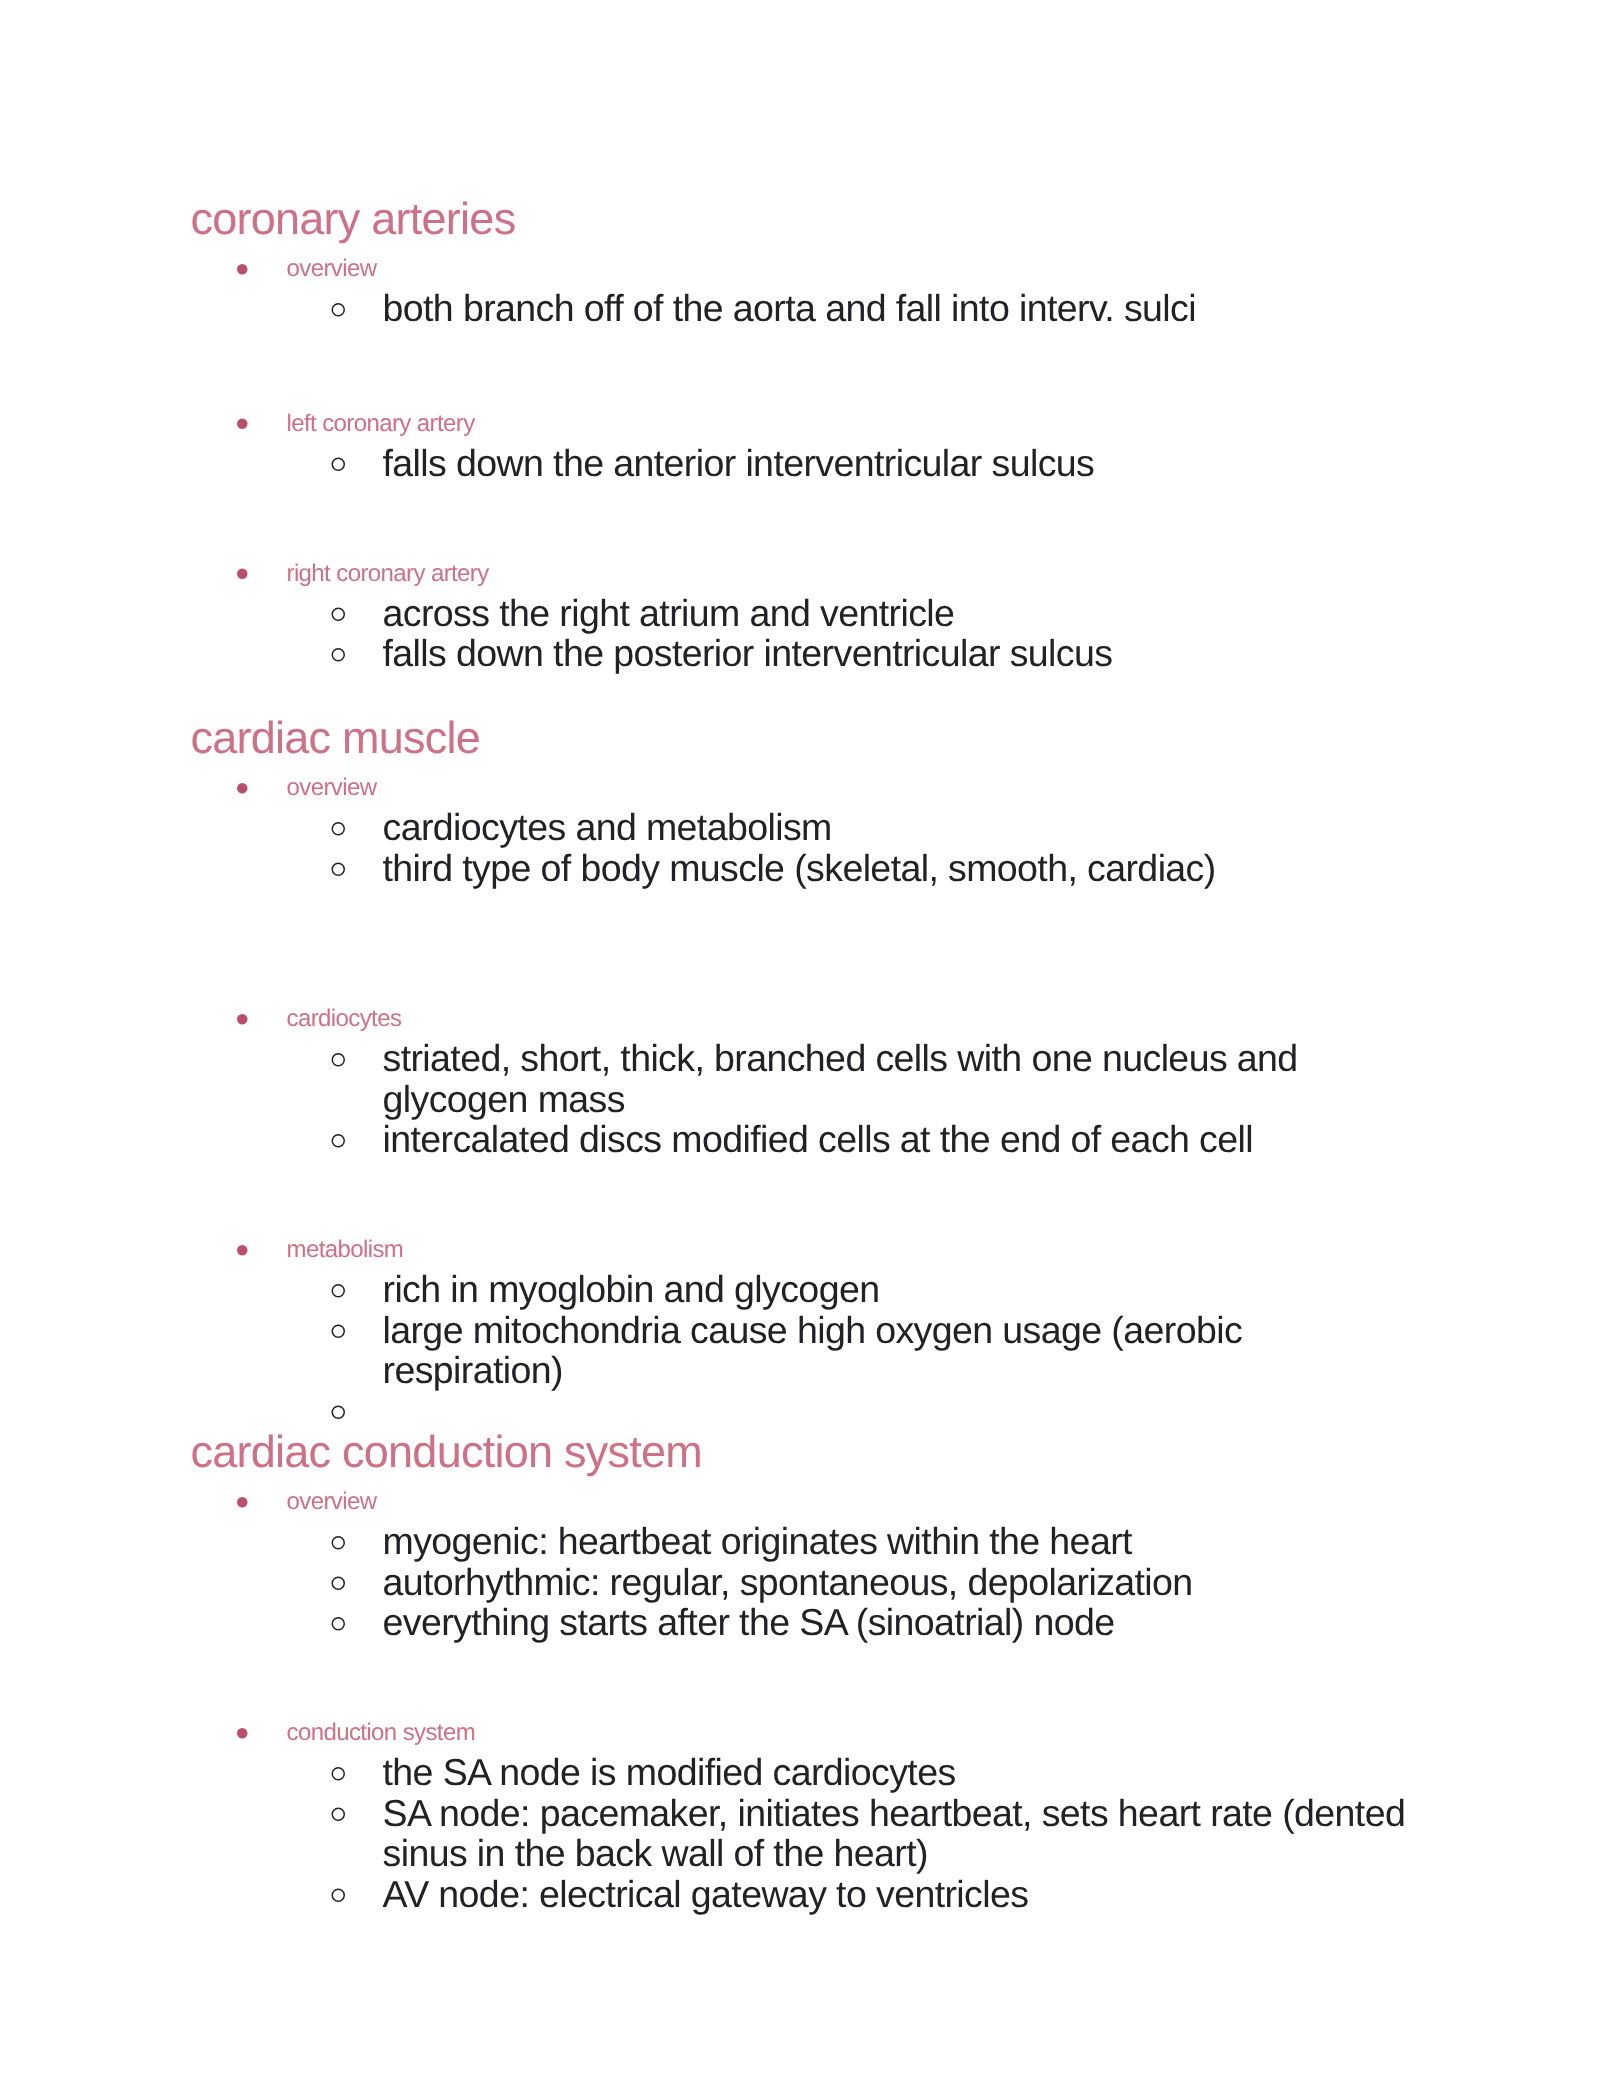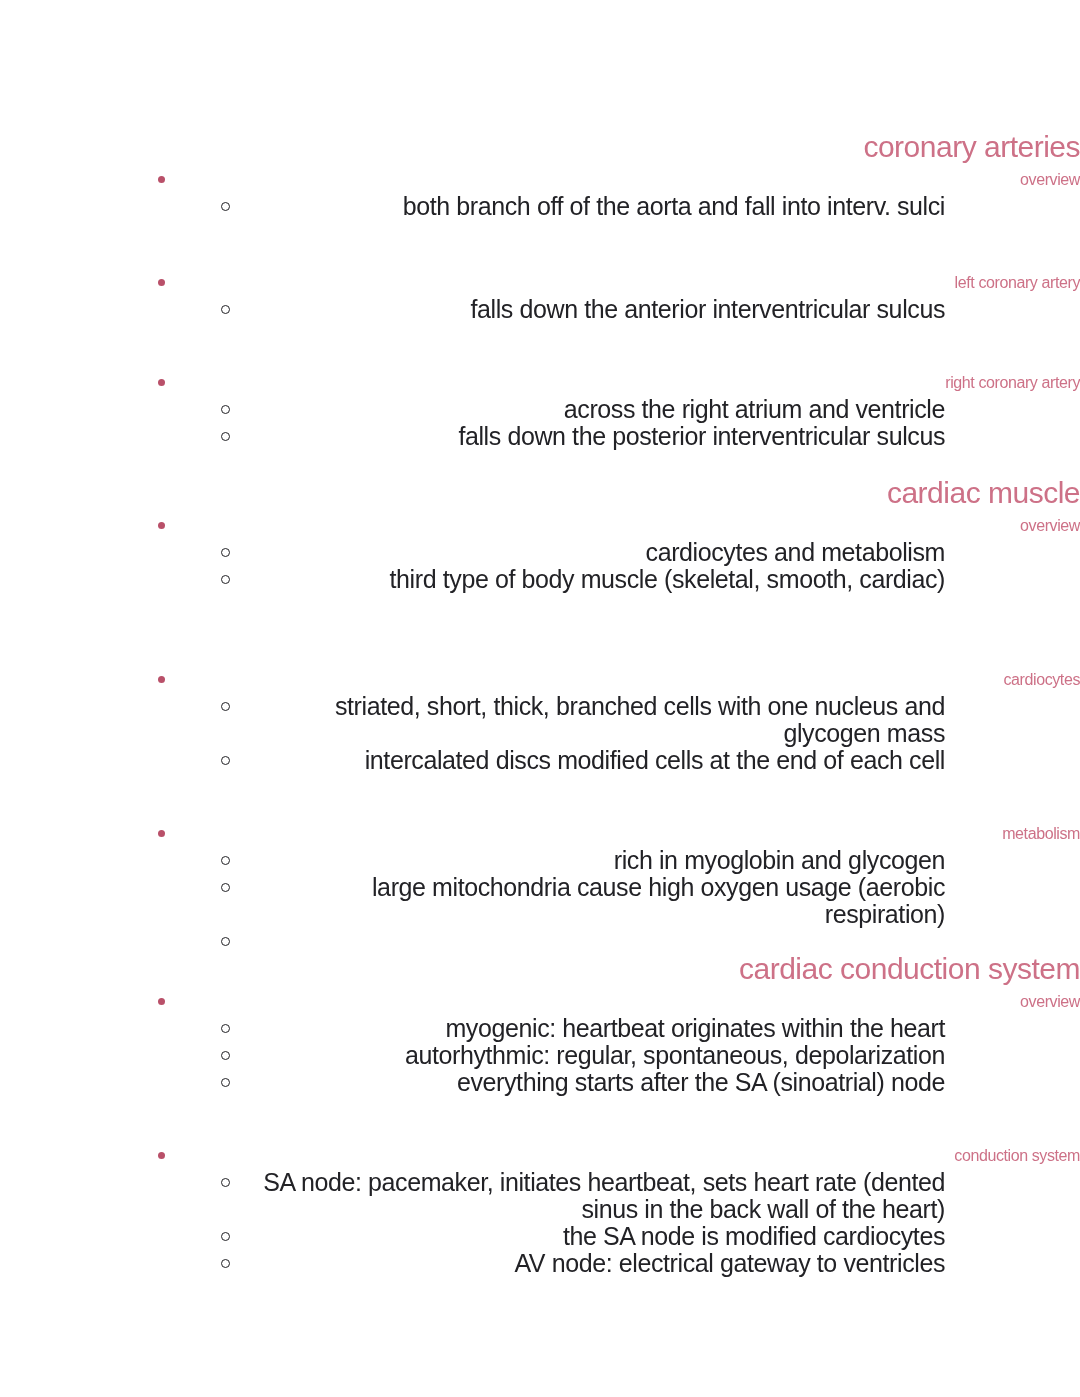--- a/index.html
+++ b/index.html
@@ -5,21 +5,20 @@
   html, body { margin: 0; padding: 0; background: #ffffff; }
   .page {
     position: relative;
     width: 1080px;
     height: 1397px;
     background: var(--page-bg, #ffffff);
     box-sizing: border-box;
     padding-top: 128px;
     overflow: hidden;
     font-family: "Liberation Sans", "DejaVu Sans", sans-serif;
-    text-align: right;
   }
   h2.h {
     margin: 0;
     padding: 0 0 0 127px;
     font-size: 30px;
     line-height: 38px;
     font-weight: 400;
     letter-spacing: -0.5px;
     color: var(--heading-color, #cd7187);
   }
@@ -176,24 +175,24 @@
   </div>
 
   <div class="sp" style="height:46px"></div>
 
   <div class="l1">
     <span class="b1"></span>
     <span>conduction system</span>
   </div>
   <div class="l2">
     <span class="b2"></span>
-    <span>SA node: pacemaker, initiates heartbeat, sets heart rate (dented sinus in the back wall of the heart)</span>
+    <span>the SA node is modified cardiocytes</span>
   </div>
   <div class="l2">
     <span class="b2"></span>
-    <span>the SA node is modified cardiocytes</span>
+    <span>SA node: pacemaker, initiates heartbeat, sets heart rate (dented sinus in the back wall of the heart)</span>
   </div>
   <div class="l2">
     <span class="b2"></span>
     <span>AV node: electrical gateway to ventricles</span>
   </div>
 
 </div>
 
 </body></html>

